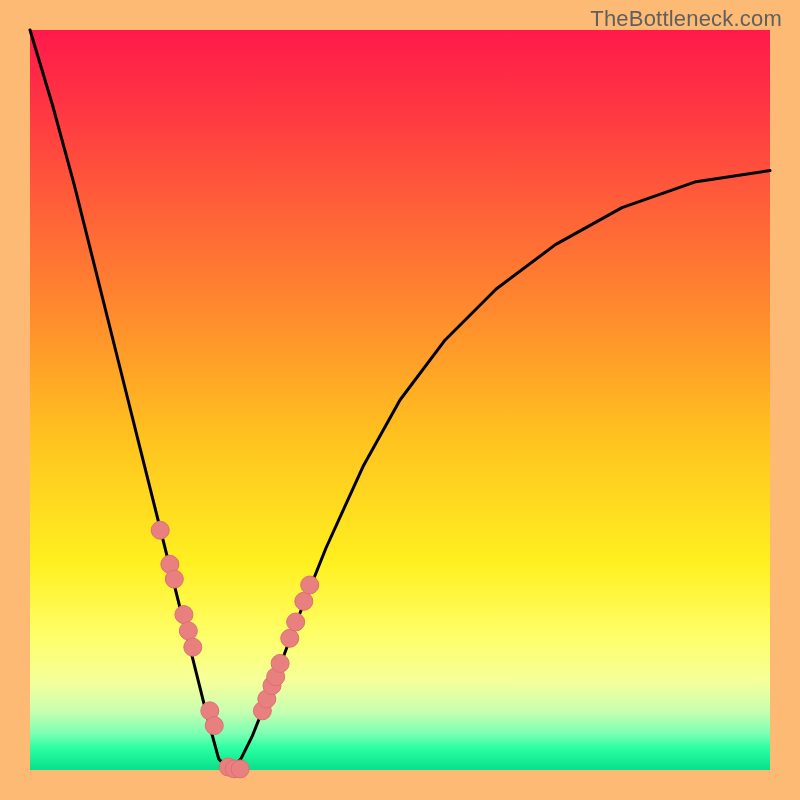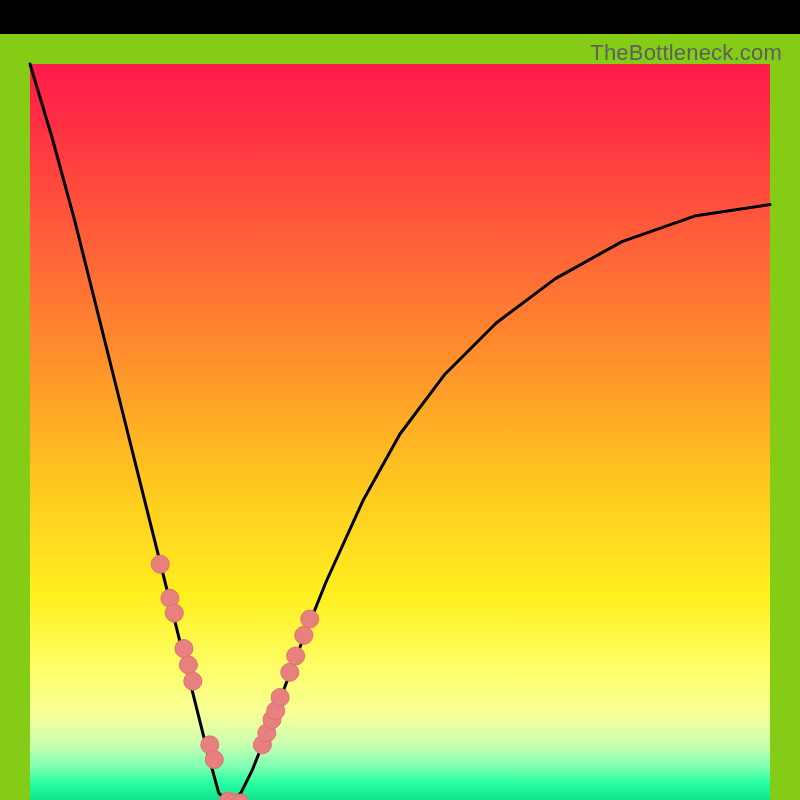--- a/index.html
+++ b/index.html
@@ -7,22 +7,21 @@
     padding: 0;
     width: 800px;
     height: 800px;
     overflow: hidden;
     background: #000;
     font-family: Arial, Helvetica, sans-serif;
   }
   .frame {
     position: absolute;
     inset: 0;
-    background: #84cc16;
-    margin-top: 34px;
+    background: #fdba74;
   }
   .plot-area {
     position: absolute;
     left: 30px;
     top: 30px;
     width: 740px;
     height: 740px;
     background: linear-gradient(
       to bottom,
       #ff1a4b 0%,

